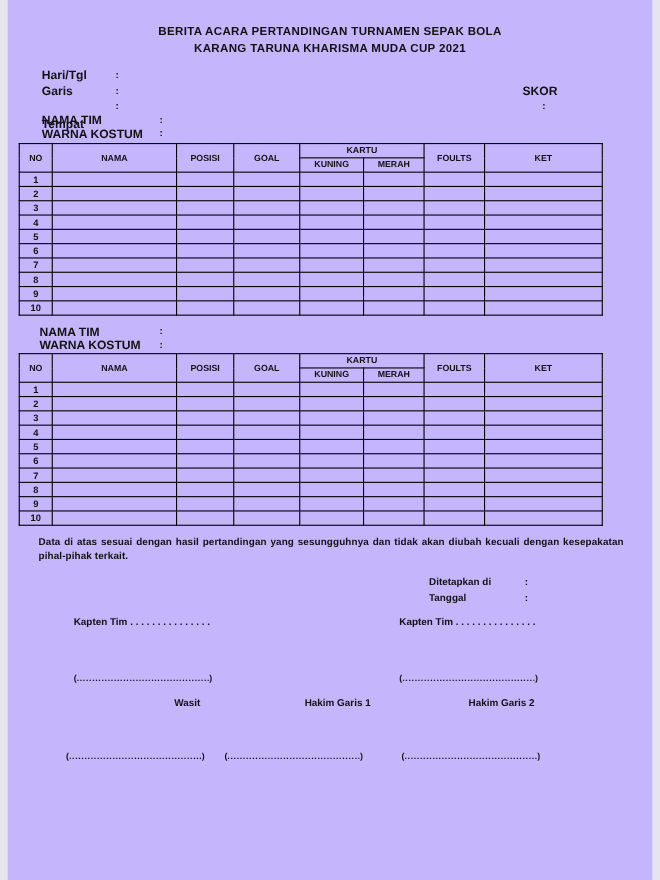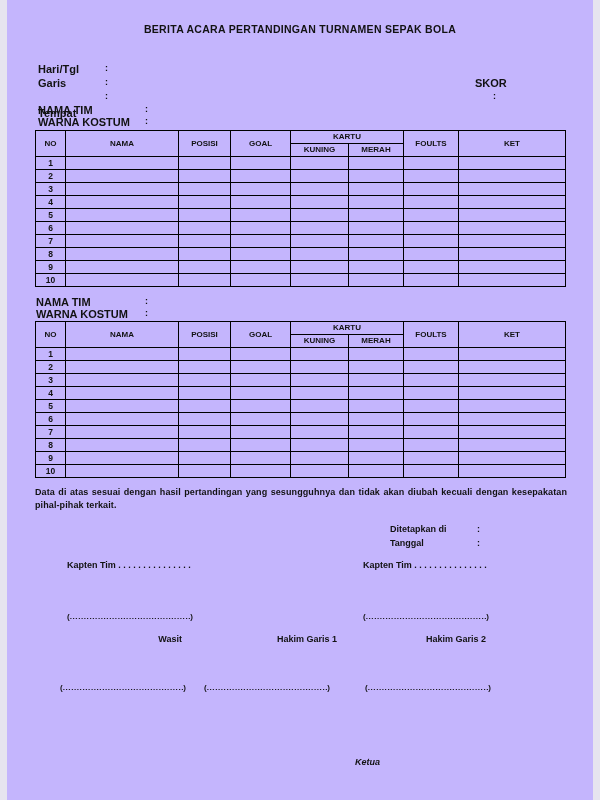--- a/index.html
+++ b/index.html
@@ -11,21 +11,21 @@
   .abs { position:absolute; white-space:nowrap; }
   .scan-edge { position:absolute; top:0; width:7px; height:800px; background:#ececec; opacity:.85; }
   .scan-edge.left { left:0; }
   .scan-edge.right { right:0; }
 
   .title { left:0; width:600px; text-align:center; font-size:10.5px; letter-spacing:.3px; }
 
   .flabel { font-size:11px; }
   .fcolon { font-size:9px; }
 
-  table.roster { position:absolute; left:35px; width:530px; border-collapse:collapse; table-layout:fixed; border:1.5px solid #000; }
+  table.roster { position:absolute; left:17px; width:530px; border-collapse:collapse; table-layout:fixed; border:1.5px solid #000; }
   table.roster th, table.roster td { border:1px solid #000; padding:0; color:#121212; }
   table.roster thead th { font-size:8px; height:12px; line-height:12px; text-align:center; font-weight:bold; }
   table.roster tbody td { font-size:8.5px; height:12px; line-height:12px; text-align:center; font-weight:bold; }
 
   .decl { left:35px; top:486px; width:532px; font-size:9px; line-height:13px; text-align:justify; white-space:normal; letter-spacing:.1px; }
 
   .small-lbl { font-size:9px; }
   .sigline { position:absolute; display:flex; width:126px; font-size:8px; line-height:10px; }
   .sigline .dots { flex:1; overflow:hidden; white-space:nowrap; letter-spacing:.6px; }
   .sigline .p { flex:none; }
@@ -34,20 +34,21 @@
   .ital { font-style:italic; }
 </style>
 </head>
 <body>
 
 <div class="page">
   <div class="scan-edge left"></div>
   <div class="scan-edge right"></div>
 
   <div class="abs title" style="top:23px;">BERITA ACARA PERTANDINGAN TURNAMEN SEPAK BOLA</div>
+  <div class="abs title" style="top:38px;">KARANG TARUNA KHARISMA MUDA CUP 2021</div>
 
   <div class="abs flabel" style="left:38px; top:63px;">Hari/Tgl</div>
   <div class="abs fcolon" style="left:105px; top:63px;">:</div>
 
   <div class="abs flabel" style="left:38px; top:77px;">Garis</div>
   <div class="abs fcolon" style="left:105px; top:77px;">:</div>
 
   <div class="abs flabel" style="left:38px; top:107px;">Tempat</div>
   <div class="abs fcolon" style="left:105px; top:91px;">:</div>
 
@@ -358,14 +359,13 @@
     <span class="p">(</span>
       <span class="dots">......................................................................</span>
       <span class="p">)</span>
   </div>
   <div class="sigline" style="left:365px; top:683px;">
     <span class="p">(</span>
       <span class="dots">......................................................................</span>
       <span class="p">)</span>
   </div>
 
-  <div class="abs small-lbl centered ital" style="left:180px; top:757px; width:200px;">Ketua</div>
 </div>
 
 </body></html>

